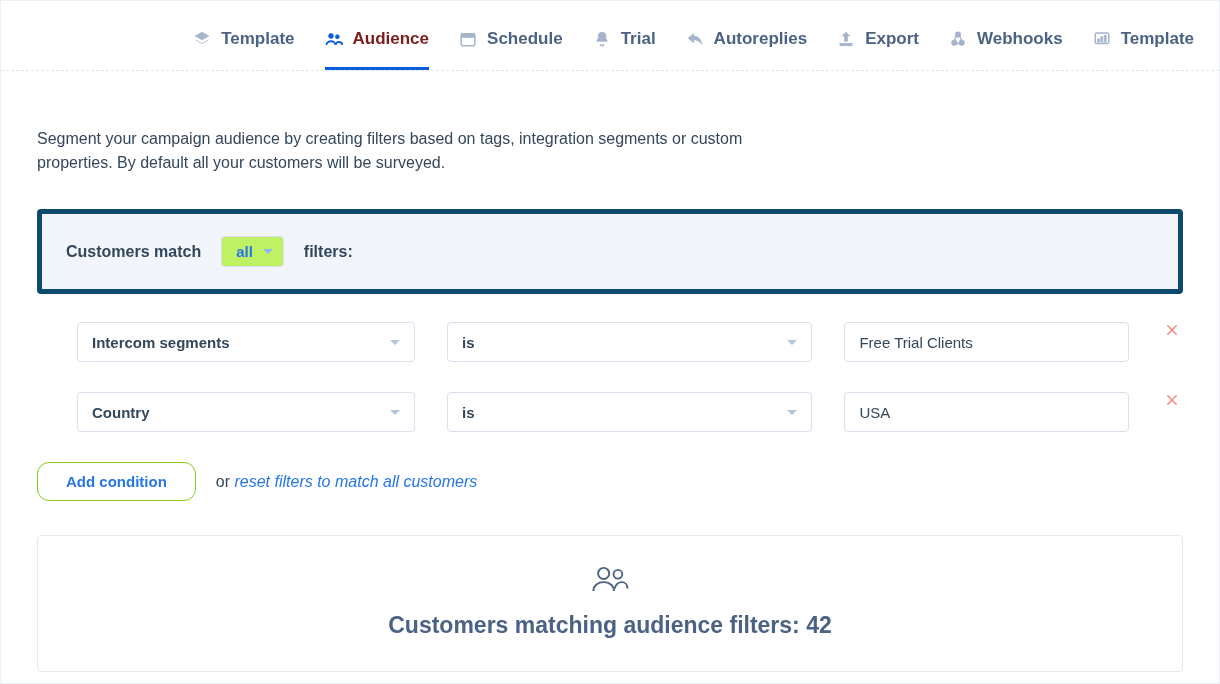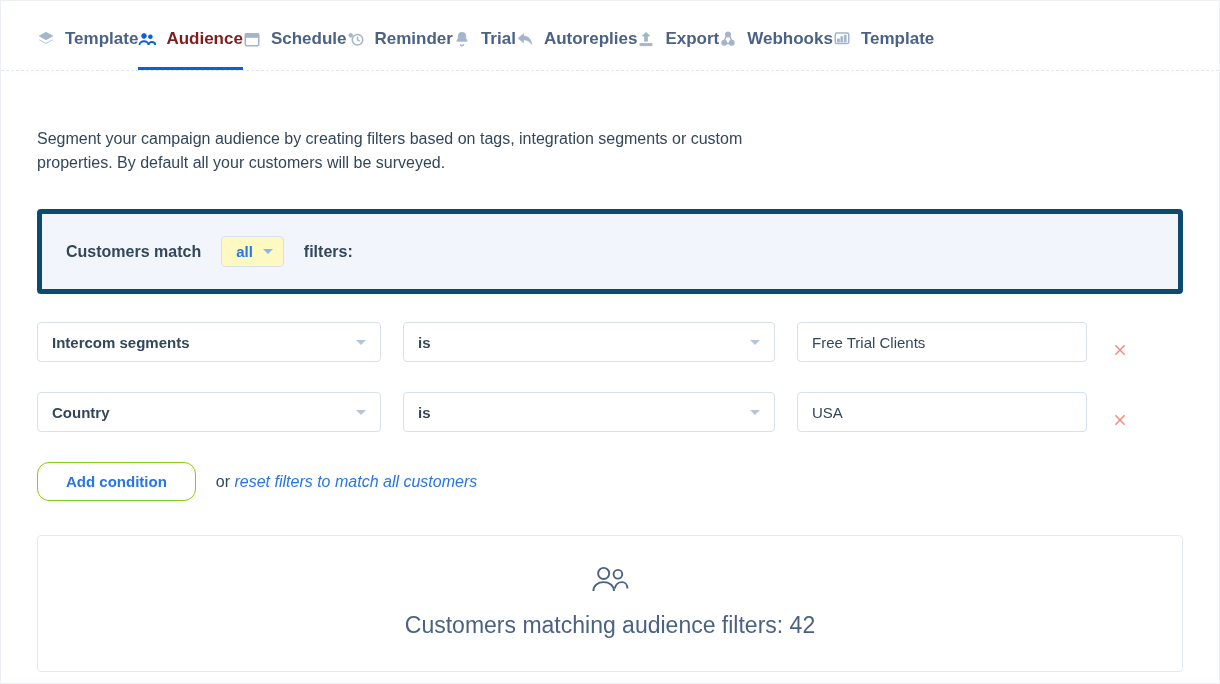--- a/index.html
+++ b/index.html
@@ -13,23 +13,25 @@
   .frame {
     width: 1220px;
     height: 684px;
     border: 1px solid #eceff4;
     background: #fff;
   }
   
   .tabs {
     display: flex;
     align-items: flex-start;
-    padding: 0 36px;
+    padding: 0 25px;
+    gap: 30px;
     border-bottom: 1px dashed #dfe6ef;
     height: 70px;
+    justify-content: flex-end;
   }
   .tab {
     display: flex;
     align-items: center;
     gap: 10px;
     padding-top: 28px;
     padding-bottom: 18px;
     font-size: 17px;
     font-weight: 600;
     color: #4a6283;
@@ -64,21 +66,21 @@
     display: flex;
     align-items: center;
     gap: 20px;
   }
   .match-bar .label-strong {
     font-weight: 700;
     color: #33475b;
     font-size: 16px;
   }
   .match-dropdown {
-    background: #fef9c3;
+    background: #bef264;
     border: 1px solid #d7e0ec;
     border-radius: 4px;
     padding: 6px 10px 6px 14px;
     display: flex;
     align-items: center;
     gap: 10px;
     cursor: pointer;
   }
   .match-dropdown .val {
     color: #2676e8;
@@ -90,23 +92,24 @@
     border-left: 5px solid transparent;
     border-right: 5px solid transparent;
     border-top: 5px solid #b5c4d8;
   }
   .caret.blue { border-top-color: #8ab5ee; }
 
   
   .filters { margin-top: 28px; }
   .filter-row {
     display: flex;
-    align-items: flex-end;
-    gap: 22px;
+    align-items: flex-start;
+    gap: 32px;
     margin-bottom: 30px;
+    margin-left: 40px;
   }
   .select, .value-input {
     background: #fff;
     border: 1px solid #d7e0ec;
     border-radius: 4px;
     height: 40px;
     display: flex;
     align-items: center;
     justify-content: space-between;
     padding: 0 14px;
@@ -161,21 +164,21 @@
     padding: 28px 20px 32px 20px;
     display: flex;
     flex-direction: column;
     align-items: center;
     gap: 14px;
   }
   .result-card svg { width: 38px; height: 30px; stroke: #4a6283; fill: none; stroke-width: 2.4; }
   .result-text {
     font-size: 23px;
     color: #4a6283;
-    font-weight: 400;
+    font-weight: 700;
   }
 </style>
 </head>
 <body>
 
 <div class="frame">
 
   <div class="tabs">
 
     <div class="tab">
@@ -203,30 +206,20 @@
     <div class="tab">
       <span>
         <svg viewBox="0 0 24 24">
             <rect x="3" y="5" width="18" height="16" rx="2" fill="none" stroke-width="2"></rect>
             <rect x="3" y="5" width="18" height="5"></rect>
           </svg>
       </span>
       <span>Schedule</span>
     </div>
 
-    <div class="tab">
-      <span>
-        <svg viewBox="0 0 24 24">
-            <circle cx="14" cy="13" r="7" fill="none" stroke-width="2"></circle>
-            <path d="M14 9v4l3 2" fill="none" stroke-width="2"></path>
-            <circle cx="5" cy="7" r="2.5"></circle>
-          </svg>
-      </span>
-      <span>Reminder</span>
-    </div>
 
     <div class="tab">
       <span>
         <svg viewBox="0 0 24 24">
             <path d="M12 3a5 5 0 0 0-5 5v3l-2 4h14l-2-4V8a5 5 0 0 0-5-5z"></path>
             <path d="M10 19a2 2 0 0 0 4 0" fill="none" stroke-width="2"></path>
           </svg>
       </span>
       <span>Trial</span>
     </div>

